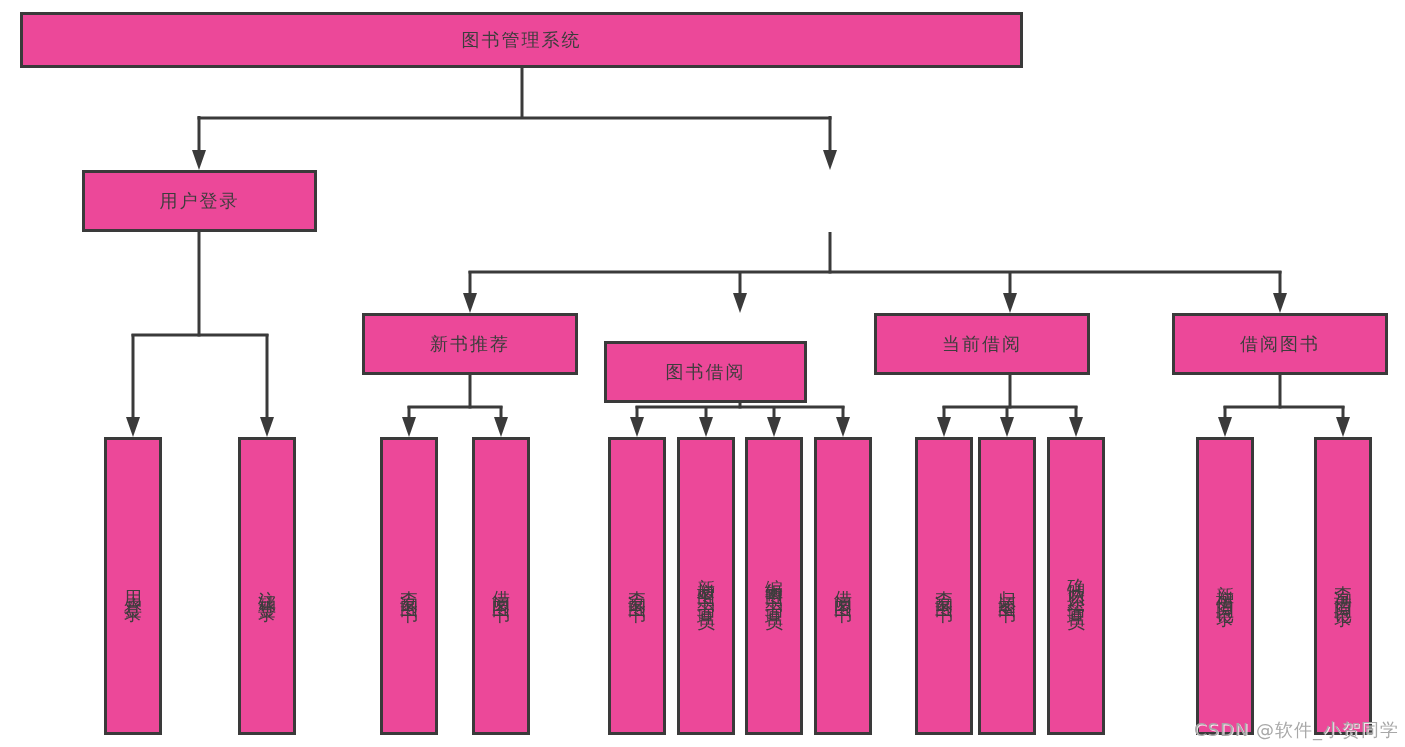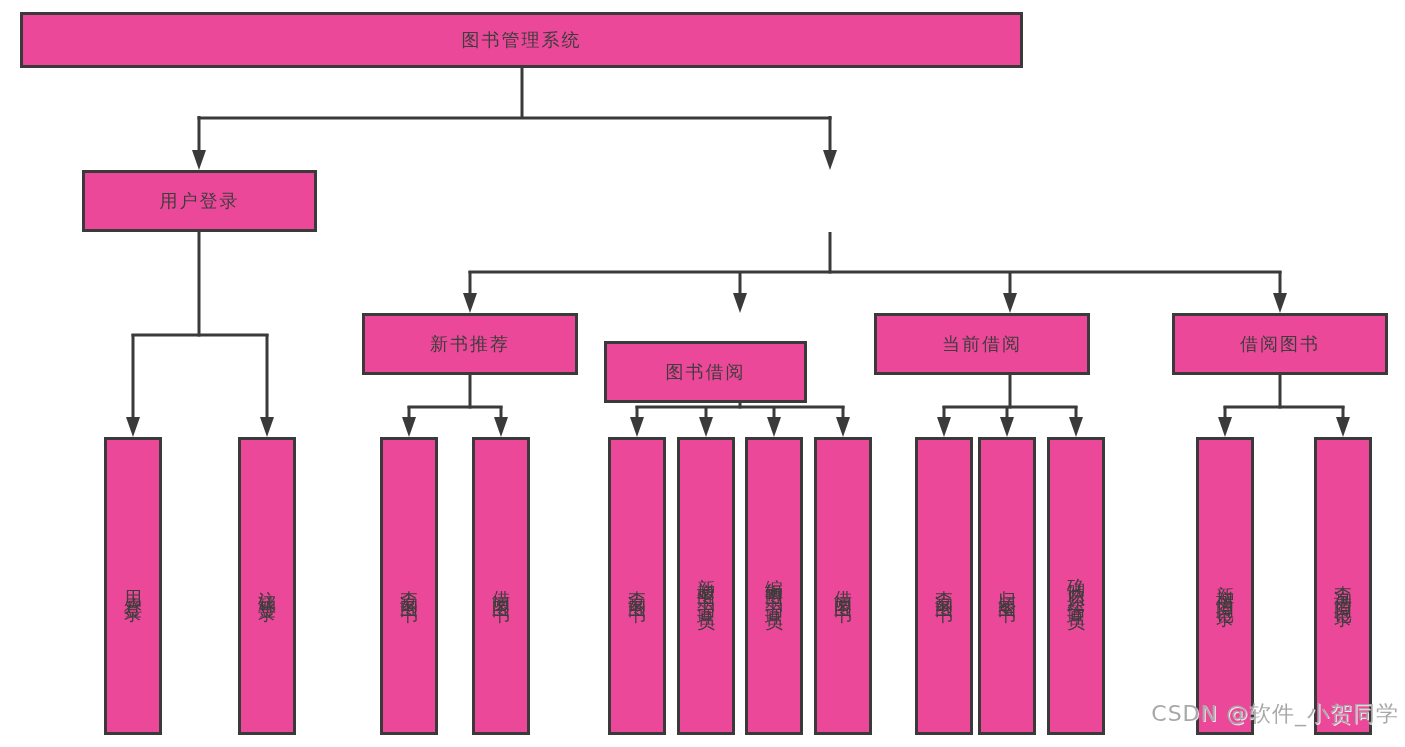--- a/index.html
+++ b/index.html
@@ -30,22 +30,22 @@
     white-space:nowrap;
   }
   .vnode{
     writing-mode:vertical-rl;
     text-orientation:mixed;
     letter-spacing:5px;
     white-space:normal;
   }
   .watermark{
     position:absolute;
-    right:6px;bottom:18px;
-    font-size:22px;
+    right:6px;bottom:5px;
+    font-size:18px;
     letter-spacing:1px;
     color:#a8a8a8;
     text-shadow:1px 1px 0 rgba(255,255,255,0.85);
     z-index:5;
   }
 </style>
 </head>
 <body>
 
 <div class="stage">

